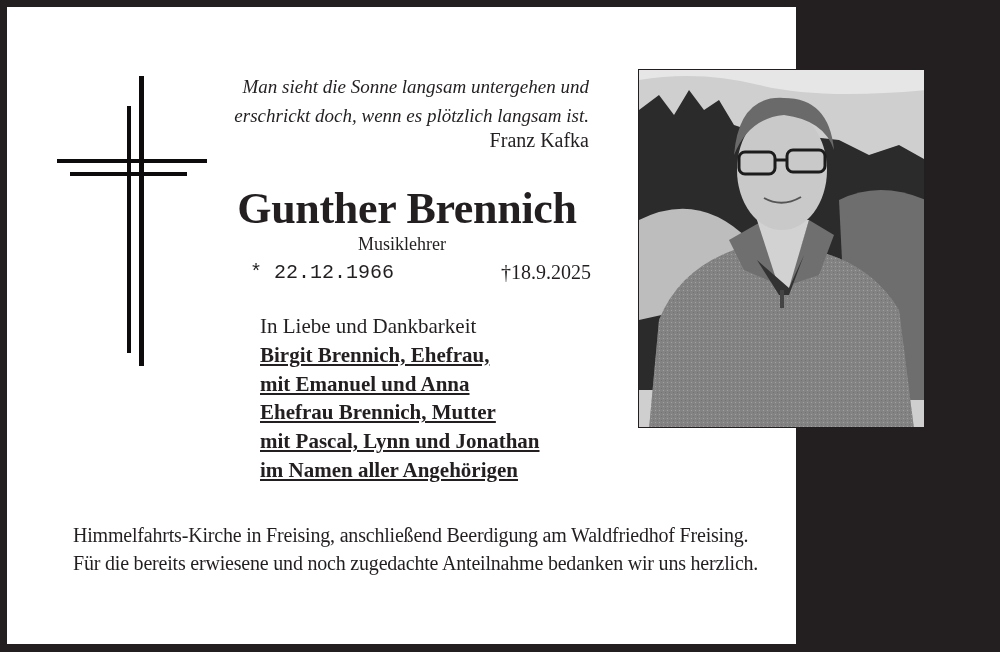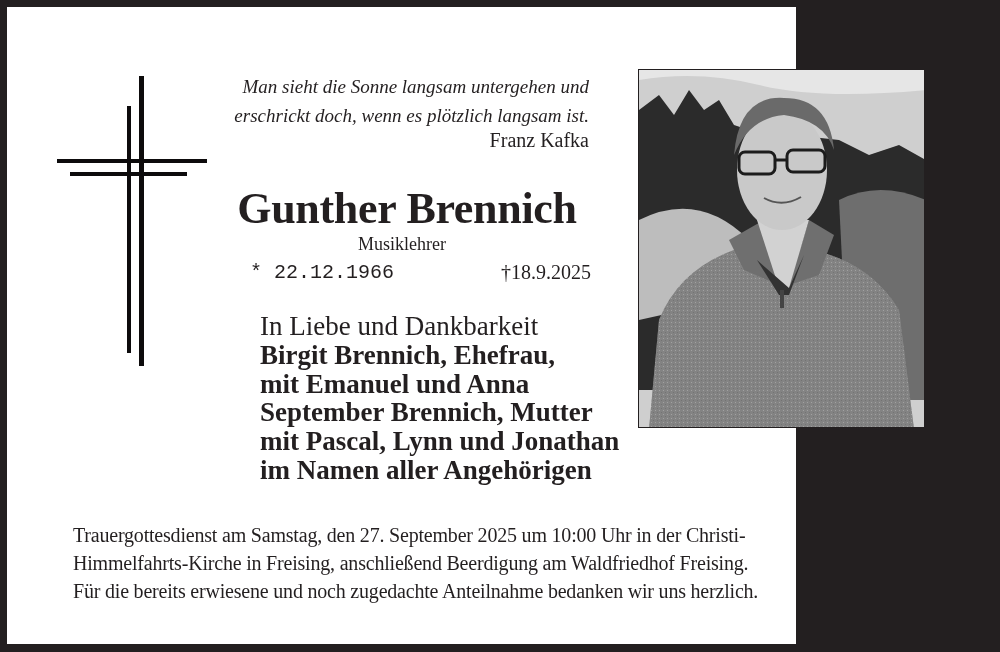--- a/index.html
+++ b/index.html
@@ -43,25 +43,25 @@
   }
   .profession {
     left: 290px; top: 227px; width: 210px;
     text-align: center;
     font-size: 18px;
   }
   .born { left: 243px; top: 254px; font-size: 20px; font-family: Liberation Mono, monospace; }
   .died { left: 446px; top: 254px; font-size: 20px; margin-left: 48px; }
   .mourners {
     left: 253px; top: 305px; width: 380px;
-    font-size: 27px;
+    font-size: 21px;
     line-height: 28.8px;
   }
   .mourners .intro { font-weight: normal; }
-  .mourners .line { font-weight: bold; white-space: nowrap; }
+  .mourners .line { font-weight: bold; white-space: nowrap; text-decoration: underline; }
   .photo {
     left: 631px; top: 62px;
     width: 287px; height: 359px;
     border: 1.5px solid #231f20;
     box-sizing: border-box;
     overflow: hidden;
     background: linear-gradient(180deg, #d8d8d8 0%, #c4c4c4 18%, #3a3a3a 26%, #2a2a2a 45%, #8a8a8a 55%, #6d6d6d 100%);
   }
   .service {
     left: 66px; top: 514px; width: 860px;
@@ -91,21 +91,21 @@
 
   <div class="abs profession">Musiklehrer</div>
   <div class="abs name">Gunther Brennich</div>
   <div class="abs born">* 22.12.1966</div>
   <div class="abs died">†18.9.2025</div>
 
   <div class="abs mourners">
     <div class="intro">In Liebe und Dankbarkeit</div>
     <div class="line">Birgit Brennich, Ehefrau,</div>
     <div class="line">mit Emanuel und Anna</div>
-    <div class="line">September Brennich, Mutter</div>
+    <div class="line">Ehefrau Brennich, Mutter</div>
     <div class="line">mit Pascal, Lynn und Jonathan</div>
     <div class="line">im Namen aller Angehörigen</div>
   </div>
 
   <div class="abs photo" aria-label="Black-and-white portrait of a smiling man with glasses wearing a knit zip sweater, forest and meadow background">
     <svg width="287" height="359" viewBox="0 0 287 359">
 
       <rect x="0" y="0" width="287" height="359" fill="#cfcfcf"></rect>
       <path d="M0 10 Q60 0 120 15 T287 20 L287 0 L0 0Z" fill="#e6e6e6"></path>
 
@@ -139,17 +139,16 @@
 
       <rect x="100" y="82" width="36" height="22" rx="6" fill="none" stroke="#1c1c1c" stroke-width="3"></rect>
       <rect x="148" y="80" width="38" height="22" rx="6" fill="none" stroke="#1c1c1c" stroke-width="3"></rect>
       <line x1="136" y1="90" x2="148" y2="90" stroke="#1c1c1c" stroke-width="3"></line>
 
       <path d="M125 128 Q143 138 162 127" fill="none" stroke="#555" stroke-width="2"></path>
     </svg>
   </div>
 
   <div class="abs service">
-    <div>Trauergottesdienst am Samstag, den 27. September 2025 um 10:00 Uhr in der Christi-</div>
     <div>Himmelfahrts-Kirche in Freising, anschließend Beerdigung am Waldfriedhof Freising.</div>
     <div>Für die bereits erwiesene und noch zugedachte Anteilnahme bedanken wir uns herzlich.</div>
   </div>
 </div>
 
 </body></html>

